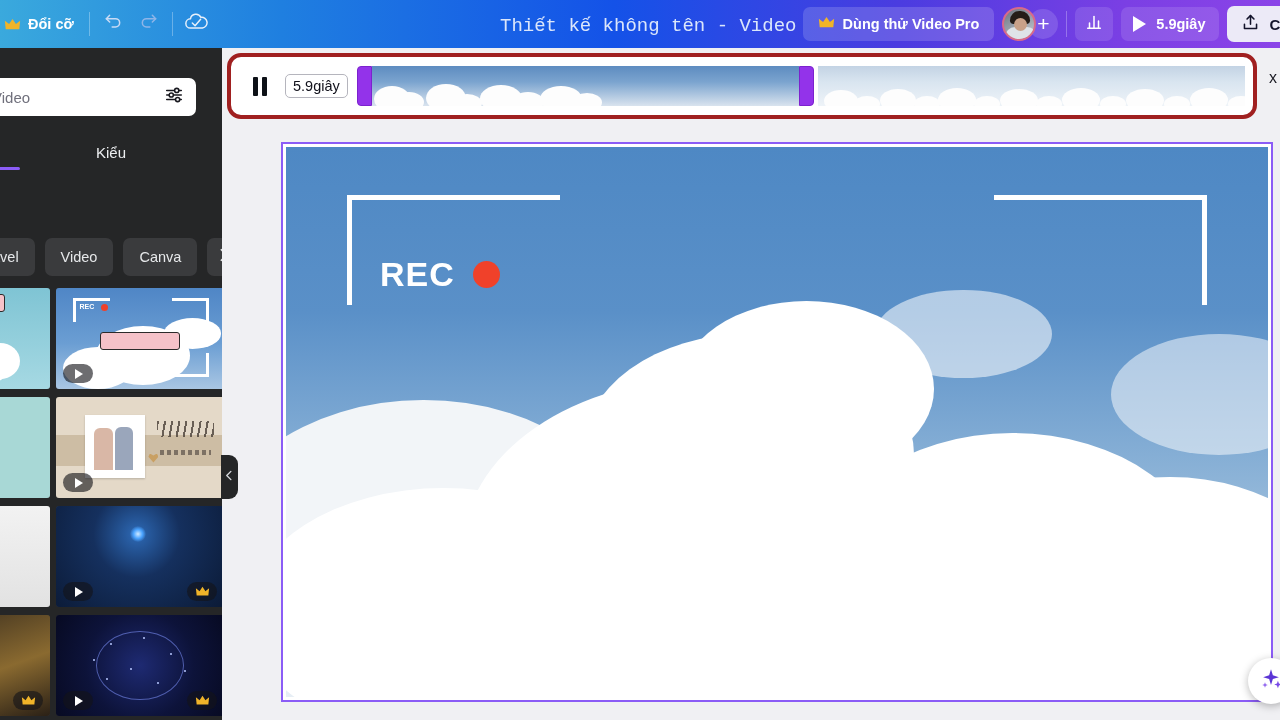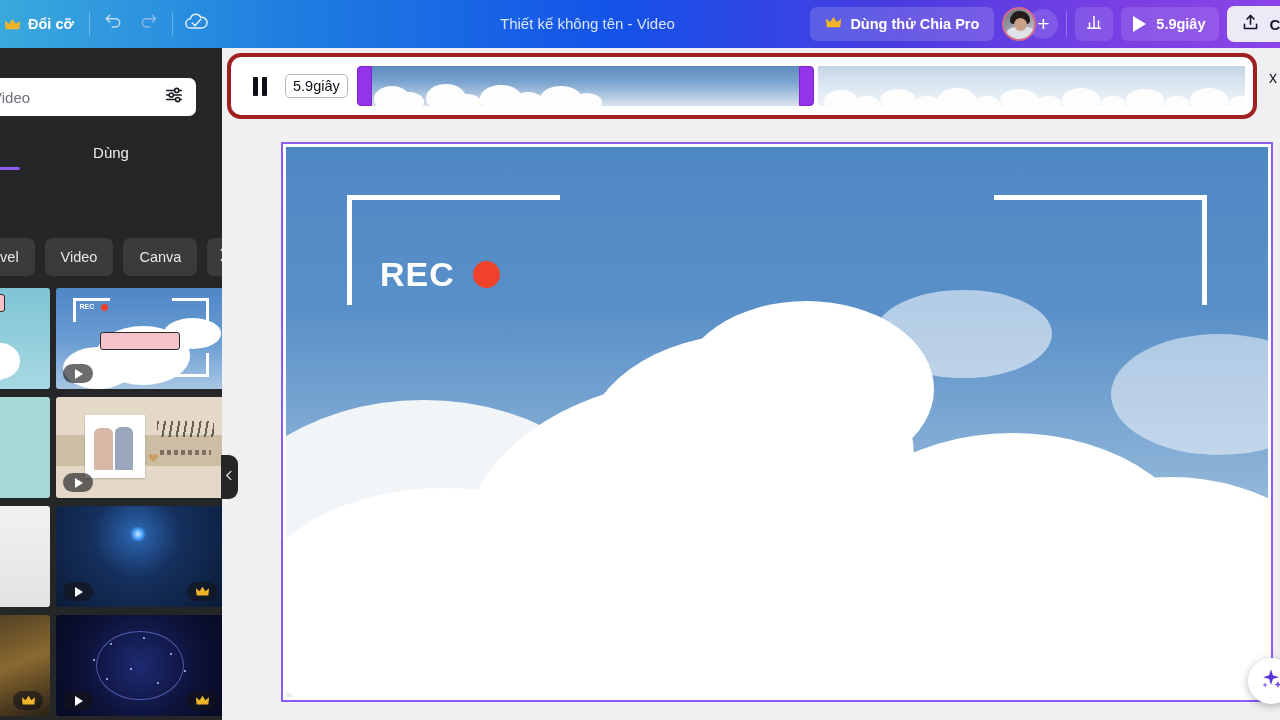--- a/index.html
+++ b/index.html
@@ -31,21 +31,21 @@
     width: 1px; height: 24px; background: rgba(255,255,255,0.3);
     margin: 0 5px;
   }
   .tb-icobtn {
     width: 36px; height: 36px; border-radius: 6px;
     display: flex; align-items: center; justify-content: center;
     cursor: pointer;
   }
   .tb-title {
     position: absolute; left: 500px; top: 15px;
-    color: #dbe6fb; font-size: 15px; white-space: nowrap;
+    color: #dbe6fb; font-size: 19px; white-space: nowrap; font-family: Liberation Mono, monospace;
   }
   .tb-right {
     position: absolute; right: 0; top: 0; height: 48px;
     display: flex; align-items: center; gap: 8px; padding-right: 0;
   }
   .pro-btn {
     display: flex; align-items: center; gap: 8px;
     height: 34px; padding: 0 15px;
     background: rgba(255,255,255,0.16);
     border-radius: 7px; color: #fff;
@@ -391,21 +391,21 @@
   <div class="tb-title">Thiết kế không tên - Video</div>
 
   <div class="tb-right">
 
     <div class="pro-btn">
       <span>
         <svg viewBox="0 0 20 15" width="17" height="13">
           <path d="M2 13 L1 3 L6 7 L10 1 L14 7 L19 3 L18 13 Z" fill="#f0b429"></path>
         </svg>
       </span>
-      <span>Dùng thử Chia Pro</span>
+      <span>Dùng thử Video Pro</span>
     </div>
 
     <div class="avatar-wrap">
       <div class="avatar">
         <div class="body"></div>
         <div class="hair"></div>
         <div class="face"></div>
       </div>
       <div class="plus-btn">
         <span>+</span>
@@ -503,21 +503,21 @@
           <circle cx="14" cy="6" r="2.3" fill="#fff"></circle>
         <line x1="3" y1="11" x2="19" y2="11"></line>
           <circle cx="8" cy="11" r="2.3" fill="#fff"></circle>
         <line x1="3" y1="16" x2="19" y2="16"></line>
           <circle cx="15" cy="16" r="2.3" fill="#fff"></circle>
       </svg>
     </span>
   </div>
 
   <div class="tabs-row">
-    <span class="tab-label">Dùng</span>
+    <span class="tab-label">Kiểu</span>
   </div>
   <div class="tab-underline"></div>
 
   <div class="chips">
     <div class="chip">avel</div>
     <div class="chip">Video</div>
     <div class="chip">Canva</div>
     <div class="chip-next">
       <span>
         <svg viewBox="0 0 16 16" width="14" height="14" fill="none" stroke="#e6e8ea" stroke-width="2" stroke-linecap="round" stroke-linejoin="round">

